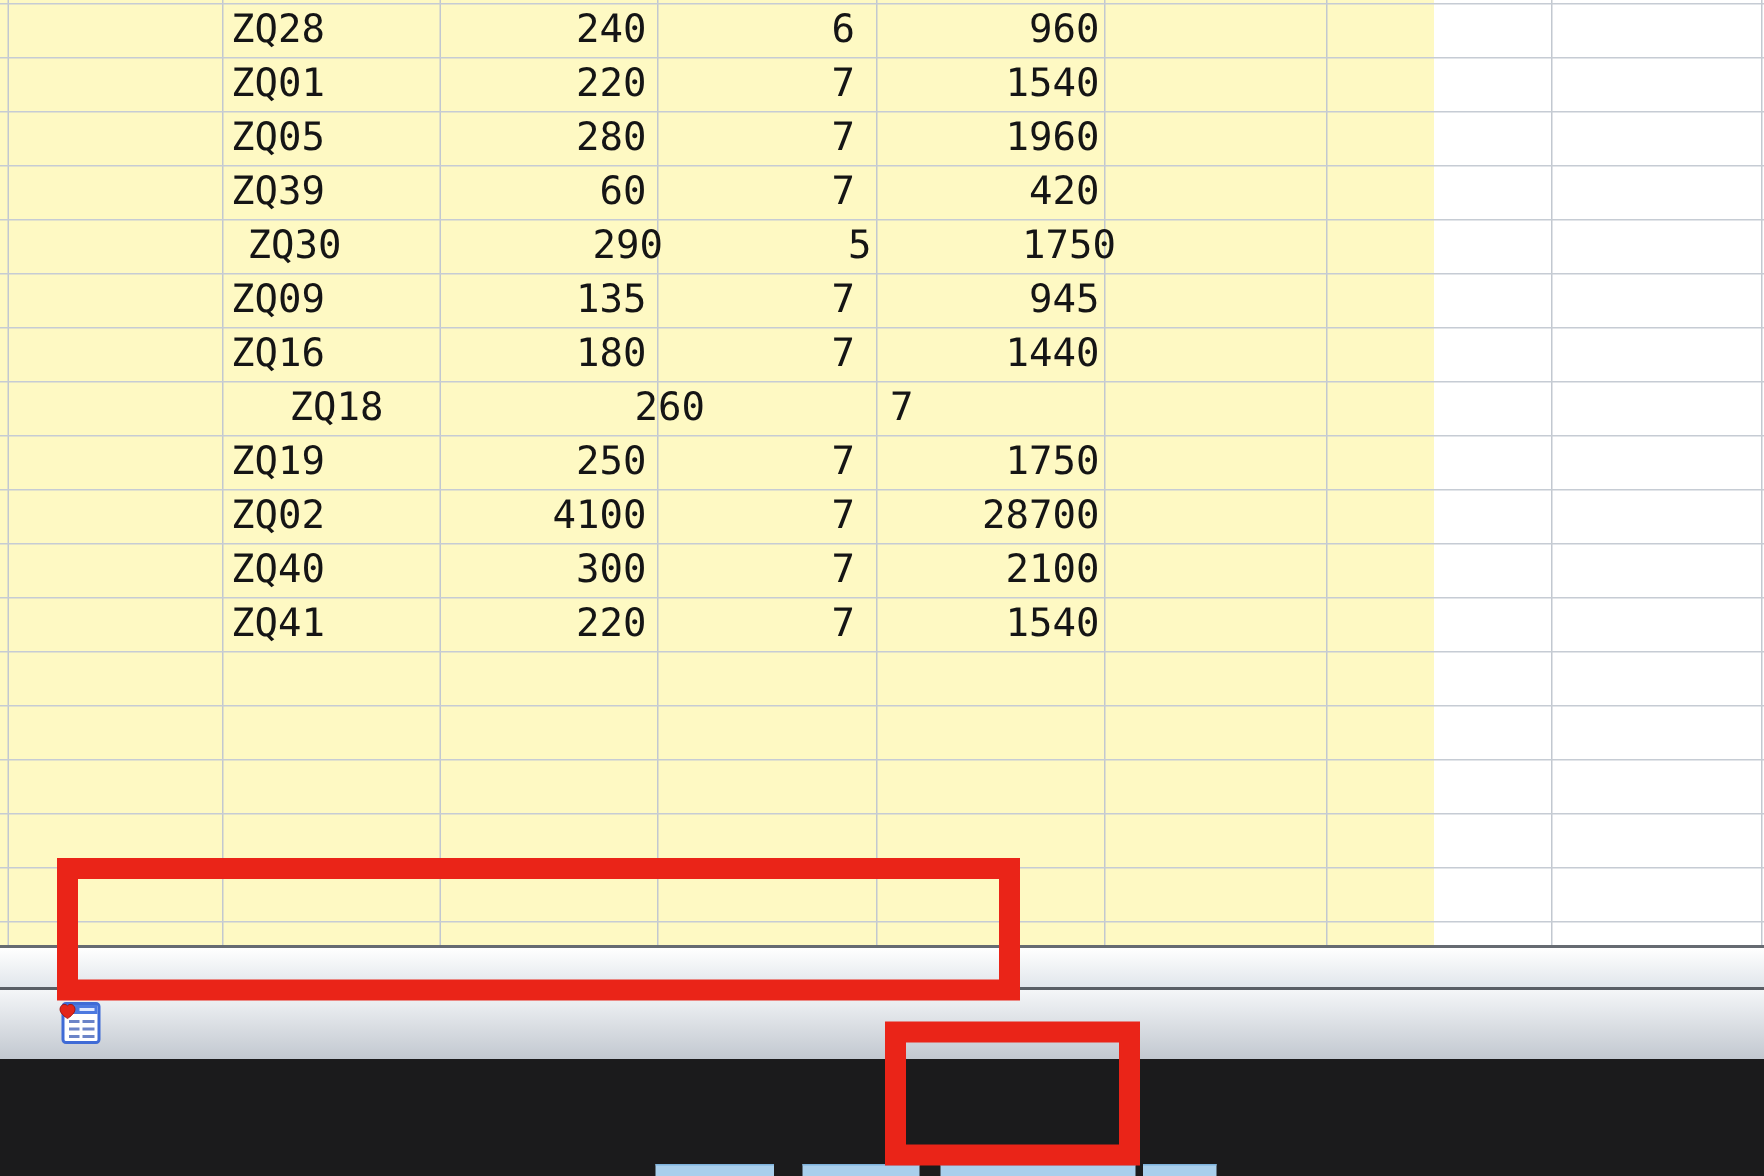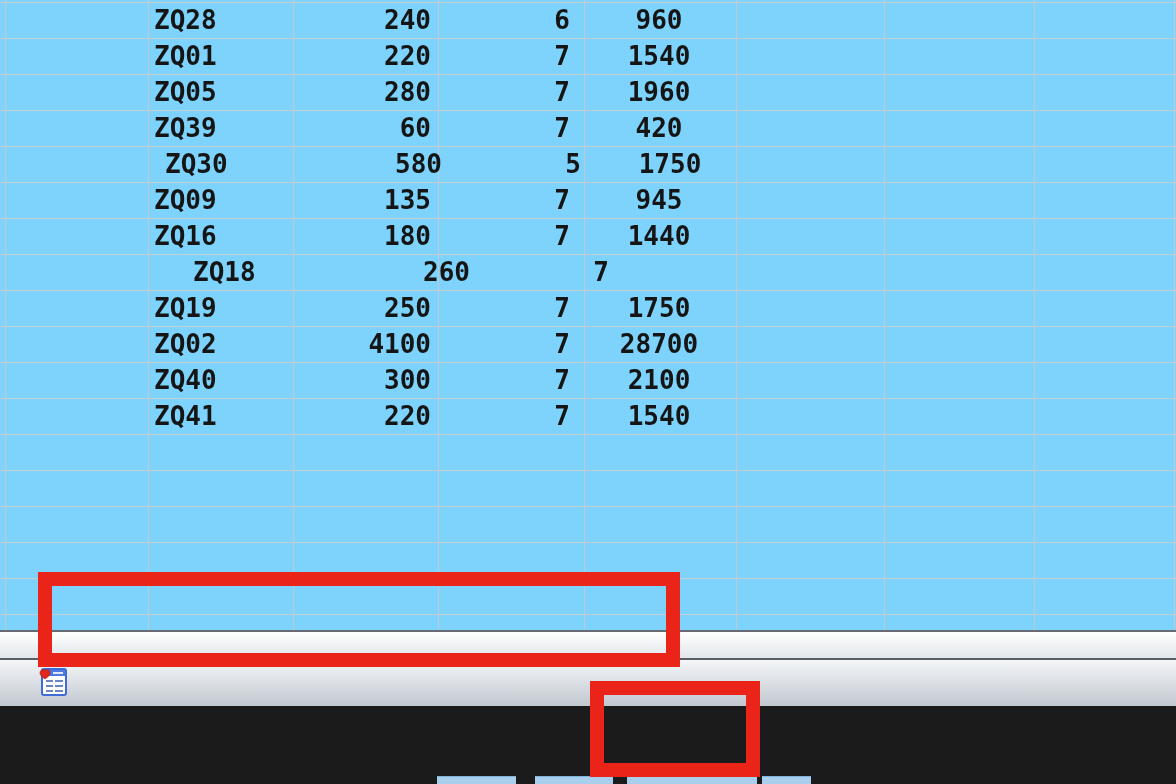--- a/index.html
+++ b/index.html
@@ -1,29 +1,29 @@
 <!DOCTYPE html>
 <html style="--annotation-red: #ea2418; --strip-blue: #a9cfec;"><head>
 <meta charset="utf-8">
 <style>
   html,body{margin:0;padding:0;background:#ffffff;}
   .stage{position:relative;width:1176px;height:784px;overflow:hidden;
          font-family:"Liberation Sans",sans-serif;background:#fff;}
 
   
-  .sheet{position:absolute;left:0;top:0;width:1176px;height:630px;background:#7dd3fc;font-weight:bold;}
+  .sheet{position:absolute;left:0;top:0;width:956px;height:630px;background:#fef9c3;}
   .vline{position:absolute;top:0;width:1px;height:630px;background:#c2c8d0;}
   .hline{position:absolute;left:0;width:1176px;height:1px;background:#c6ccd4;}
   .sheet-row{position:absolute;left:0;height:36px;width:1176px;}
   .cell{position:absolute;line-height:36px;font-family:"DejaVu Sans Mono",monospace;
         font-size:26px;color:#151515;white-space:nowrap;}
   .c-code{left:154px;}
   .c-qty{left:294px;width:137px;text-align:right;}
   .c-unit{left:439px;width:131px;text-align:right;}
-  .c-total{left:585px;width:148px;text-align:center;}
+  .c-total{left:585px;width:148px;text-align:right;}
 
   
   .scrollband{position:absolute;left:0;top:630px;width:1176px;height:30px;box-sizing:border-box;
               background:linear-gradient(#ffffff,#e1e6eb);
               border-top:2px solid #666b72;border-bottom:2px solid #595e65;}
   .statusbar{position:absolute;left:0;top:660px;width:1176px;height:46px;
              background:linear-gradient(#f4f6f8,#c2c8d0);}
   .statusicon{position:absolute;left:38px;top:666px;}
 
   
@@ -93,21 +93,21 @@
           <span class="cell c-total">1960</span>
         </div>
         <div class="sheet-row" style="top: 110px;">
           <span class="cell c-code">ZQ39</span>
           <span class="cell c-qty">60</span>
           <span class="cell c-unit">7</span>
           <span class="cell c-total">420</span>
         </div>
         <div class="sheet-row" style="top: 146px; margin-left: 11px;">
           <span class="cell c-code">ZQ30</span>
-          <span class="cell c-qty">580</span>
+          <span class="cell c-qty">290</span>
           <span class="cell c-unit">5</span>
           <span class="cell c-total">1750</span>
         </div>
         <div class="sheet-row" style="top: 182px;">
           <span class="cell c-code">ZQ09</span>
           <span class="cell c-qty">135</span>
           <span class="cell c-unit">7</span>
           <span class="cell c-total">945</span>
         </div>
         <div class="sheet-row" style="top: 218px;">

